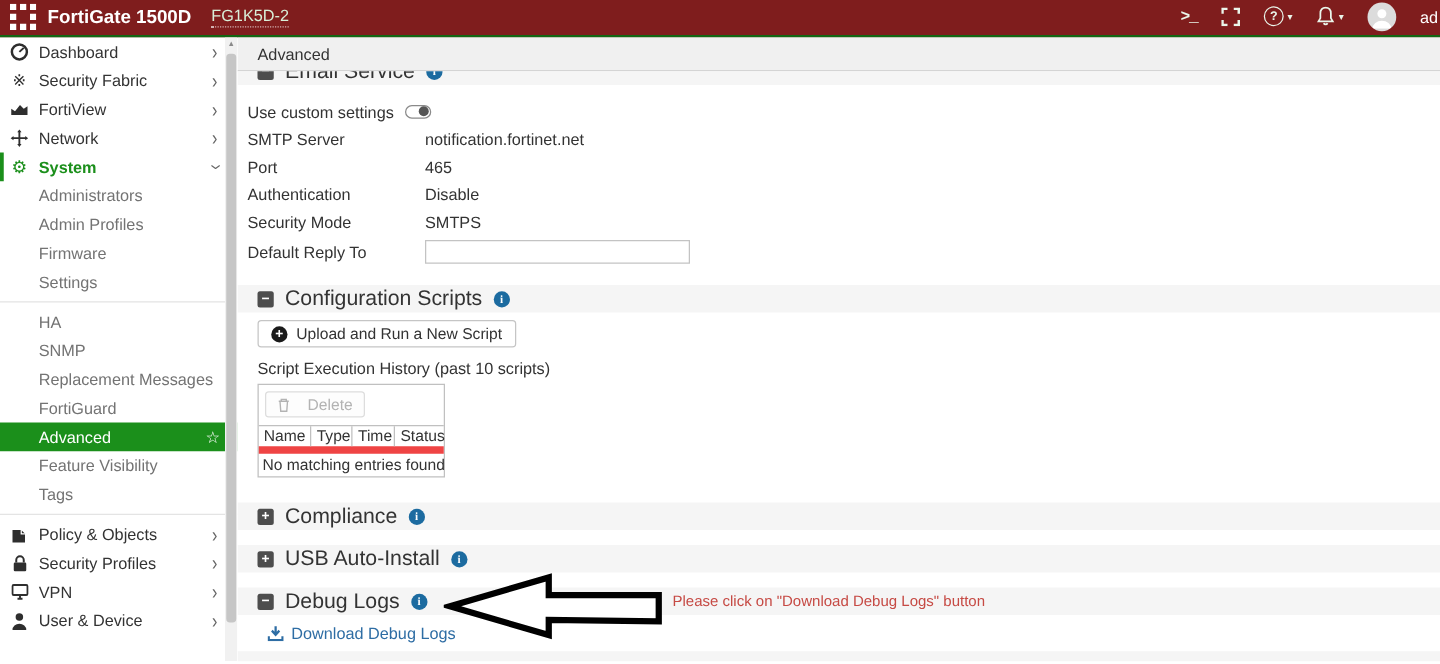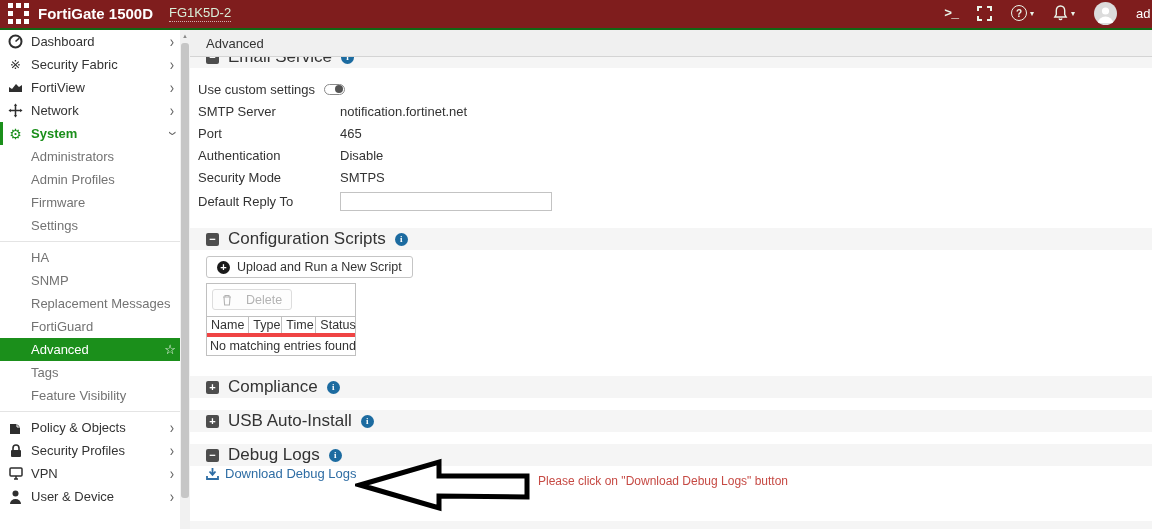--- a/index.html
+++ b/index.html
@@ -57,29 +57,29 @@
   .toggle .knob { position:absolute; right:1px; top:0.5px; width:8px; height:8px; border-radius:50%; background:#555; }
   .text-input { width:212px; height:19px; border:1px solid #c3c3c3; background:#fff; font-size:12px; padding:0 4px; font-family:inherit; }
 
   .btn { display:inline-flex; align-items:center; gap:7px; height:22px; padding:0 10px; background:#fff; border:1px solid #c5c5c5; border-radius:3px; font-size:12.5px; color:#333; cursor:pointer; margin-left:16px; }
   .plus-circle { width:13px; height:13px; border-radius:50%; background:#1a1a1a; color:#fff; font-size:11px; line-height:12px; text-align:center; font-weight:bold; }
   .history-label { padding-left:16px; margin-top:9px; font-size:13px; color:#333; }
 
   .script-table { margin:5px 0 0 16px; width:150px; border:1px solid #c0c0c0; }
   .tbl-toolbar { padding:5px 5px 6px 5px; }
   .btn-disabled { display:inline-flex; align-items:center; gap:14px; height:21px; padding:0 9px; background:#fdfdfd; border:1px solid #ddd; border-radius:3px; font-size:12.5px; color:#b3b3b3; cursor:default; }
-  .tbl-head { display:flex; border-top:1px solid #c0c0c0; border-bottom:4px solid #ef4444; }
+  .tbl-head { display:flex; border-top:1px solid #c0c0c0; border-bottom:6px solid #ef4444; }
   .tbl-head .th { font-size:12.5px; color:#333; padding:1px 4px; border-right:1px solid #c0c0c0; }
   .tbl-head .th:last-child { border-right:none; }
   .th-name { width:51px; } .th-type { width:33px; } .th-time { width:34px; } .th-status { flex:1; }
   .tbl-empty { font-size:12.5px; color:#333; padding:2px 3px; white-space:nowrap; }
 
   .gap12 { height:12px; } .gap14 { height:14px; } .gap20 { height:20px; }
 
-  .download-row { display:flex; align-items:center; gap:6px; padding-left:16px; color:#2e6da4; cursor:pointer; width:max-content; }
+  .download-row { display:flex; align-items:center; gap:6px; padding-left:24px; margin-top:7px; color:#2e6da4; cursor:pointer; width:max-content; }
   .download-row .dl-label { font-size:13px; color:#2e6da4; }
 
   .annotation-arrow { position:absolute; left:165px; top:427px; }
   .annotation-text { position:absolute; left:348px; top:444px; font-size:12px; color:#c64a44; white-space:nowrap; }
   .bottom-band { position:absolute; left:0; right:0; top:491px; height:9px; background:#f5f5f5; }
 </style>
 </head>
 <body>
 
 <div class="app">
@@ -205,24 +205,24 @@
           <span>Replacement Messages</span>
         </div>
       <div class="sub-item">
           <span>FortiGuard</span>
         </div>
       <div class="sub-item selected">
         <span>Advanced</span>
         <span class="star">☆</span>
       </div>
       <div class="sub-item">
+          <span>Feature Visibility</span>
+        </div>
+      <div class="sub-item">
           <span>Tags</span>
-        </div>
-      <div class="sub-item">
-          <span>Feature Visibility</span>
         </div>
       <div class="nav-divider"></div>
 
       <div class="nav-item">
         <span class="ico">
           <svg width="13" height="14" viewBox="0 0 13 14">
               <path d="M1 3 H8 L11 6 V13 H1 Z" fill="#2e2e2e"></path>
               <path d="M8 3 V6 H11" fill="none" stroke="#ffffff" stroke-width="1"></path>
             </svg>
         </span>
@@ -320,20 +320,21 @@
         <span class="sec-title">Configuration Scripts</span>
         <span class="info-icon">i</span>
       </div>
 
       <div style="height:6px;"></div>
       <button class="btn">
         <span class="plus-circle">+</span>
         <span>Upload and Run a New Script</span>
       </button>
 
+      <div class="history-label">Script Execution History (past 10 scripts)</div>
 
       <div class="script-table">
         <div class="tbl-toolbar">
           <span class="btn-disabled">
             <svg width="10" height="12" viewBox="0 0 10 12">
               <path d="M1 3 H9 M3 3 V1.5 H7 V3 M2 3 L2.6 11 H7.4 L8 3" fill="none" stroke="#b3b3b3" stroke-width="1.1"></path>
             </svg>
             <span>Delete</span>
           </span>
         </div>

